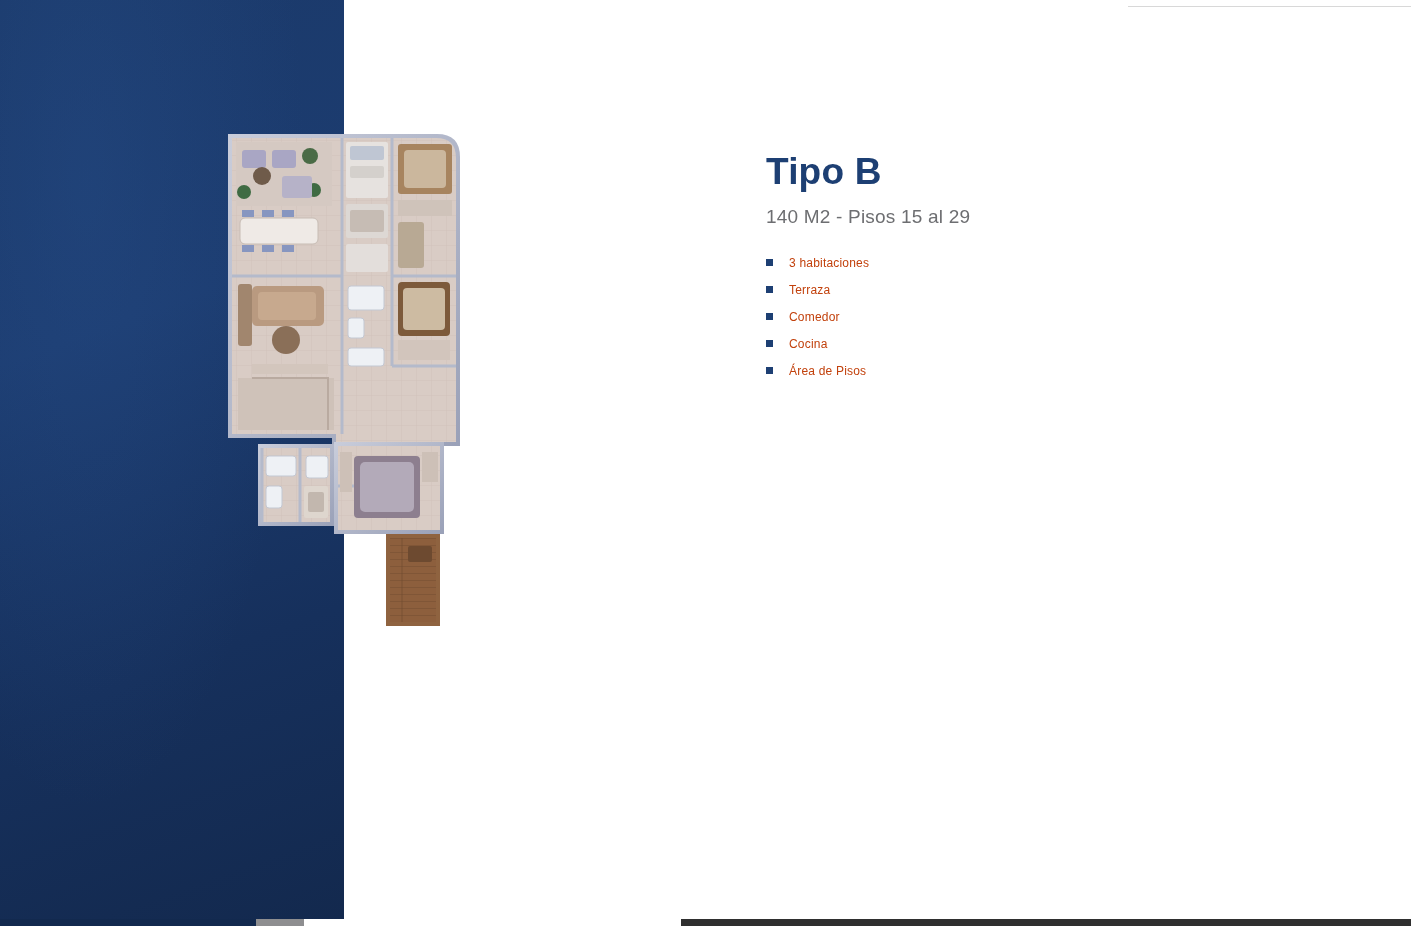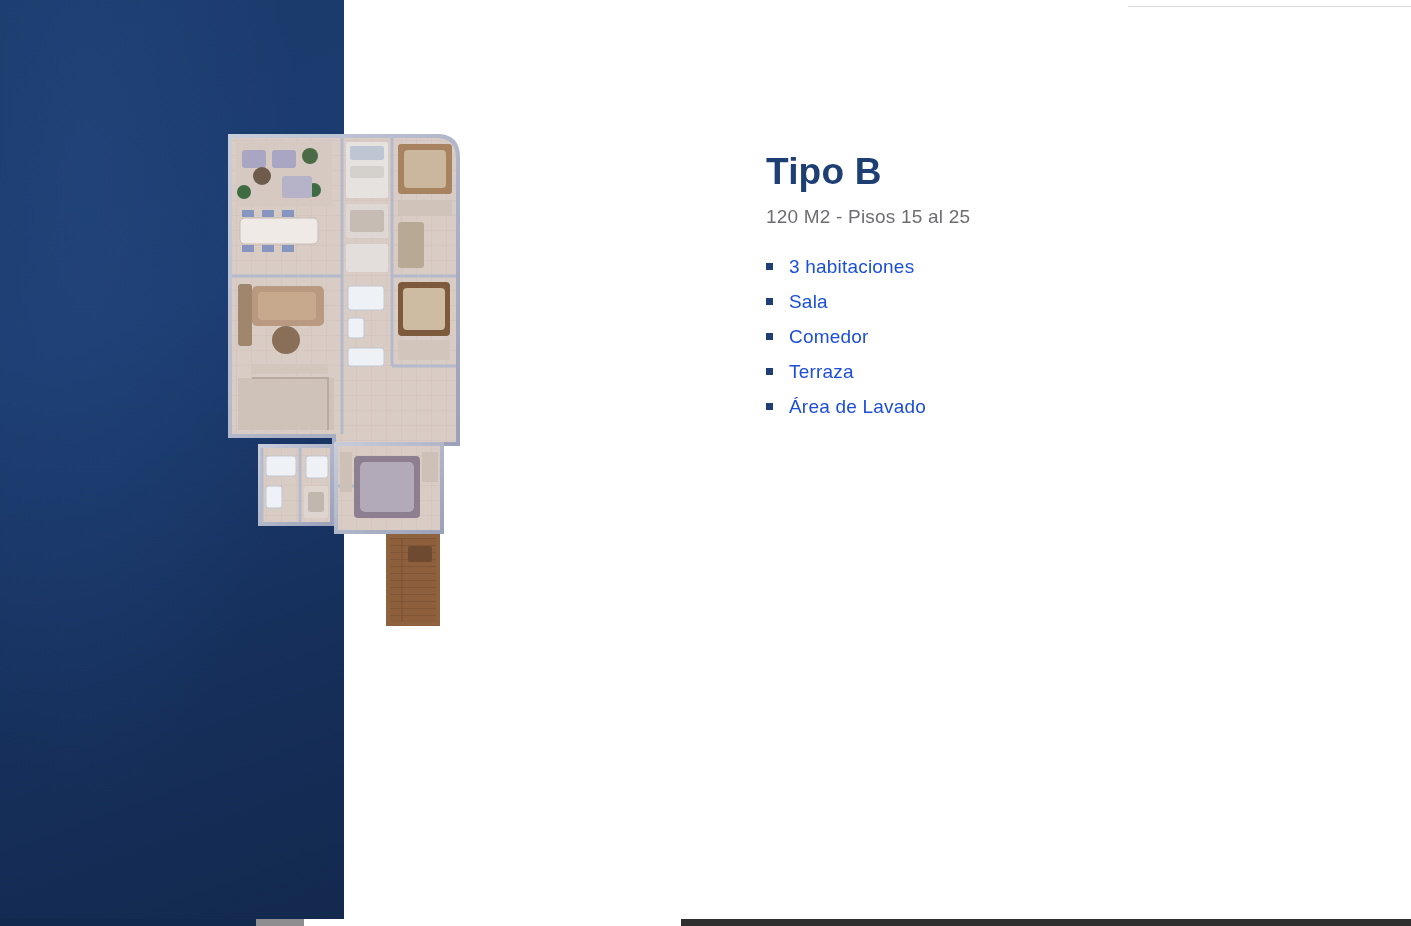--- a/index.html
+++ b/index.html
@@ -102,22 +102,22 @@
     margin-bottom: 13px;
   }
   .bullet {
     width: 7px;
     height: 7px;
     background: #1d3f73;
     margin-right: 16px;
     flex: 0 0 auto;
   }
   .feature-label {
-    font-size: 19px;
-    color: #1d4ed8;
+    font-size: 12px;
+    color: #c2410c;
     letter-spacing: 0.2px;
   }
 </style>
 </head>
 <body>
 
 <div class="page">
 
   <div class="left-panel">
     <div class="left-panel-shade"></div>
@@ -254,42 +254,42 @@
       </g>
 
       <g>
         <rect x="186" y="420" width="24" height="16" rx="2" fill="#6d4a30"></rect>
       </g>
     </svg>
   </div>
 
   <div class="content">
     <h1 class="title">Tipo B</h1>
-    <div class="subtitle">120 M2 - Pisos 15 al 25</div>
+    <div class="subtitle">140 M2 - Pisos 15 al 29</div>
 
     <ul class="feature-list">
       <li class="feature-item">
         <span class="bullet"></span>
         <span class="feature-label">3 habitaciones</span>
       </li>
       <li class="feature-item">
         <span class="bullet"></span>
-        <span class="feature-label">Sala</span>
+        <span class="feature-label">Terraza</span>
       </li>
       <li class="feature-item">
         <span class="bullet"></span>
         <span class="feature-label">Comedor</span>
       </li>
       <li class="feature-item">
         <span class="bullet"></span>
-        <span class="feature-label">Terraza</span>
-      </li>
-      <li class="feature-item">
-        <span class="bullet"></span>
-        <span class="feature-label">Área de Lavado</span>
+        <span class="feature-label">Cocina</span>
+      </li>
+      <li class="feature-item">
+        <span class="bullet"></span>
+        <span class="feature-label">Área de Pisos</span>
       </li>
     </ul>
   </div>
 
   <div class="bottom-strip">
     <div class="seg1"></div>
     <div class="seg2"></div>
     <div class="seg3"></div>
     <div class="seg4"></div>
   </div>

